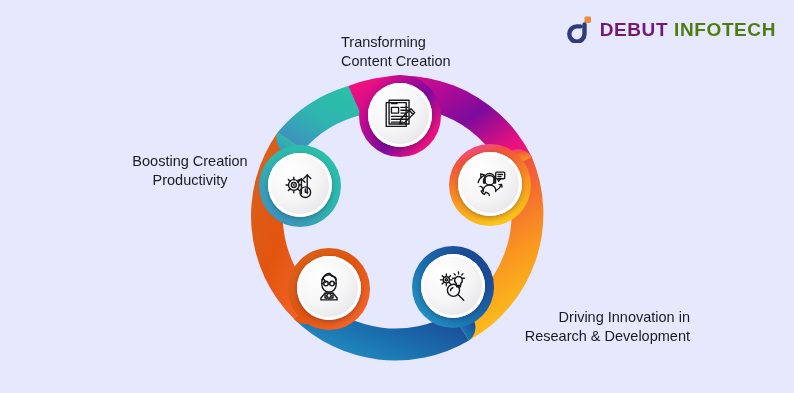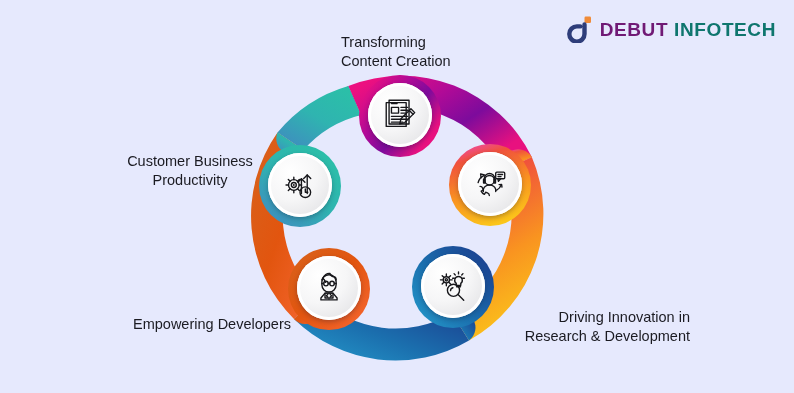--- a/index.html
+++ b/index.html
@@ -37,21 +37,21 @@
     flex: 0 0 auto;
   }
   #brand .wordmark {
     font-size: 19px;
     font-weight: bold;
     letter-spacing: 0.6px;
     line-height: 1;
     white-space: nowrap;
   }
   #brand .w-debut { color: #701a75; }
-  #brand .w-info  { color: #0f766e; margin-left: 6px; }
+  #brand .w-info  { color: #4d7c0f; margin-left: 6px; }
 
   
   #ring {
     position: absolute;
     left: 237px;
     top: 57px;
     width: 326px;
     height: 326px;
   }
   #ring svg { display: block; width: 326px; height: 326px; }
@@ -296,17 +296,16 @@
         <circle cx="25.6" cy="27.6" r="5.6"></circle>
         <path d="M25.6 24.2 v3.4 h2.6"></path>
       </svg>
     </span>
   </div>
 
   <div class="label" id="label-content">Transforming
 Content Creation</div>
   <div class="label" id="label-rnd">Driving Innovation in
 Research &amp; Development</div>
-  <div class="label" id="label-dev">Empowering Developers</div>
-  <div class="label" id="label-prod">Customer Business
+  <div class="label" id="label-prod">Boosting Creation
 Productivity</div>
 
 </div>
 
 </body></html>

